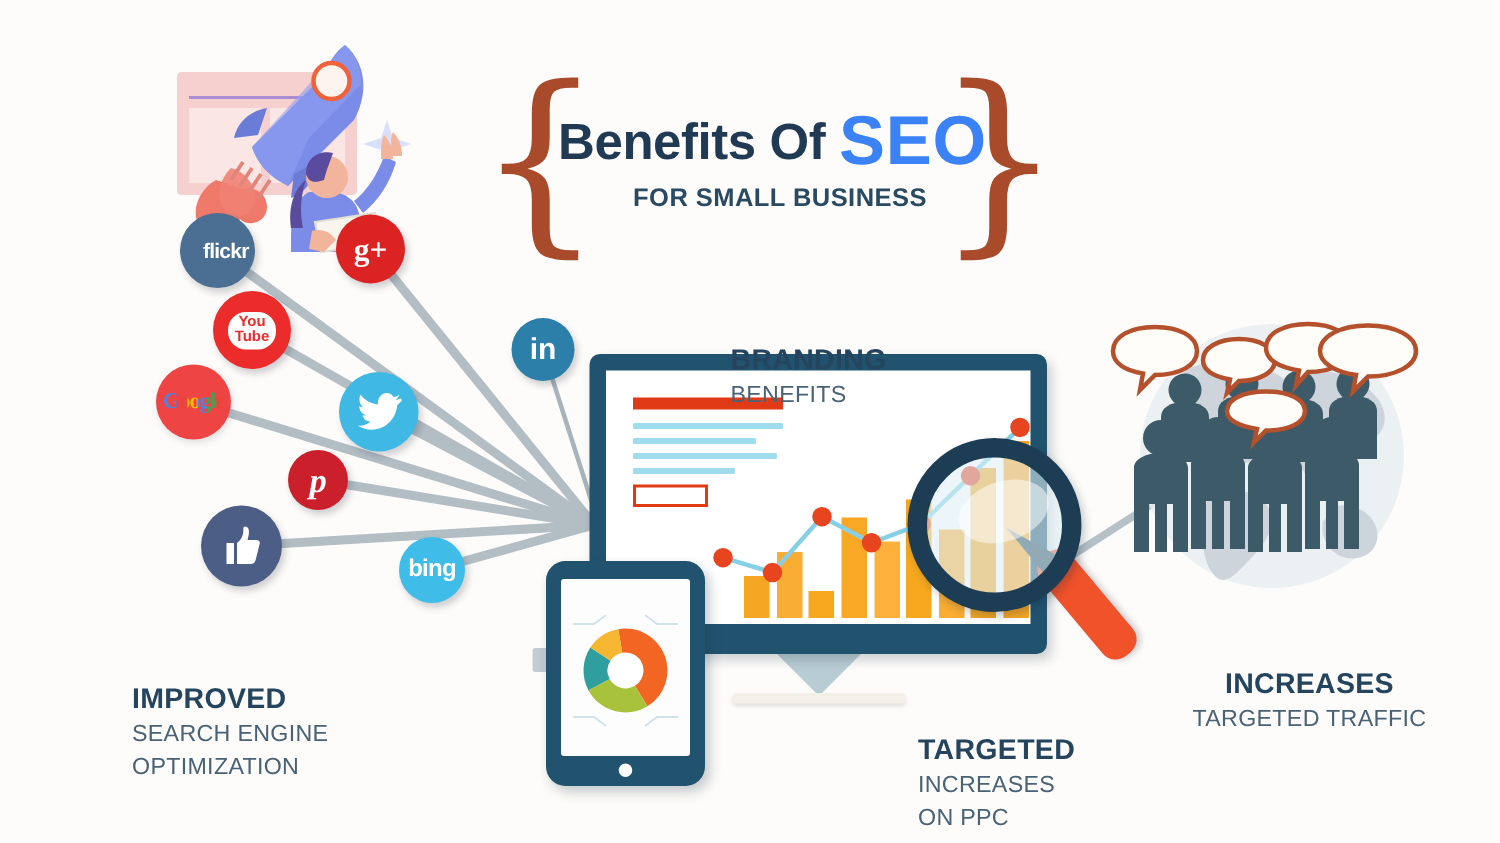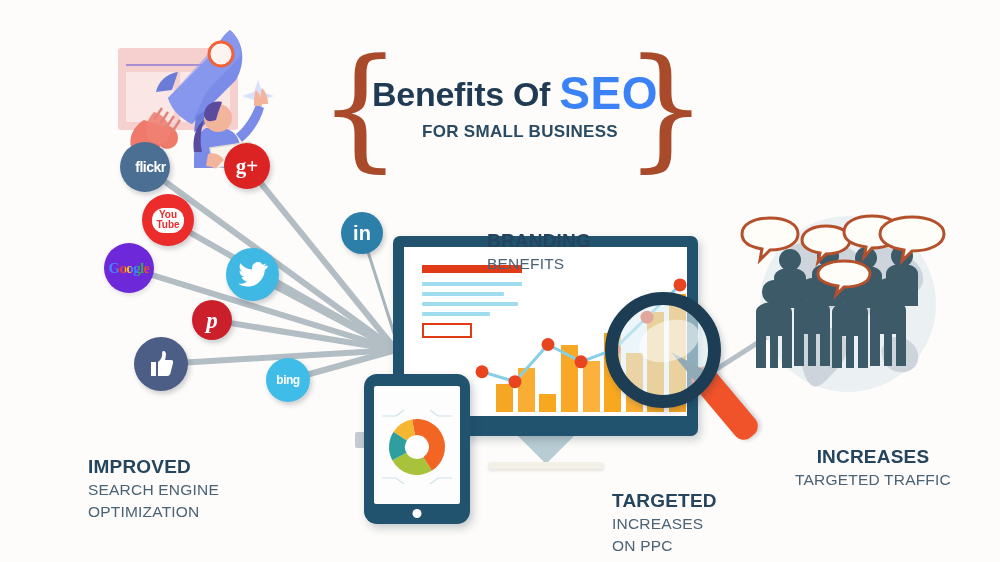--- a/index.html
+++ b/index.html
@@ -278,21 +278,21 @@
 
   <div class="social-icon" style="left:224px; top:143px; width:46px; height:46px; background:#dc2323;">
     <span class="glyph" style="font-size:21px; font-family:'Liberation Serif',serif;">g+</span>
   </div>
 
   <div class="social-icon" style="left:142px; top:194px; width:52px; height:52px; background:#ec2b2b;">
     <span style="background:#fff; color:#ec2b2b; font-size:10px; font-weight:bold; line-height:1.05;
                  padding:2px 4px; border-radius:12px; text-align:center;">You<br>Tube</span>
   </div>
 
-  <div class="social-icon" style="left:104px; top:243px; width:50px; height:50px; background:#6d28d9; box-shadow:1px 2px 5px rgba(60,60,80,.16);">
+  <div class="social-icon" style="left:104px; top:243px; width:50px; height:50px; background:#ef4444; box-shadow:1px 2px 5px rgba(60,60,80,.16);">
     <span class="glyph" style="font-size:15px; letter-spacing:-0.7px; font-family:'Liberation Serif',serif;
                  background:linear-gradient(90deg,#4285f4 0 22%,#ea4335 22% 40%,#fbbc05 40% 56%,#4285f4 56% 72%,#34a853 72% 88%,#ea4335 88% 100%);
                  -webkit-background-clip:text; background-clip:text; color:transparent;">Google</span>
   </div>
 
   <div class="social-icon" style="left:226px; top:248px; width:53px; height:53px; background:#3fb8e4;">
     <svg width="30" height="26" viewBox="0 0 30 26">
       <path d="M29 3.6c-1.1.5-2.2.8-3.4 1 1.2-.8 2.1-1.9 2.6-3.3-1.1.7-2.4 1.2-3.7 1.5C23.3.7 21.7 0 20 0c-3.3 0-6 2.8-6 6.2 0 .5 0 1 .1 1.4C9.4 7.3 5.2 4.9 2.4 1.2 1.9 2.1 1.6 3.2 1.6 4.4c0 2.1 1 4 2.6 5.1-1 0-1.9-.3-2.7-.8 0 3 2 5.5 4.7 6.1-.5.1-1 .2-1.5.2-.4 0-.7 0-1.1-.1.8 2.5 3 4.3 5.6 4.3-2 1.6-4.6 2.6-7.4 2.6-.5 0-1 0-1.5-.1 2.7 1.8 5.9 2.8 9.3 2.8 11.2 0 17.3-9.5 17.3-17.8V8c1.2-.9 2.2-2 3.1-3.2" fill="#ffffff"></path>
     </svg>
   </div>
@@ -306,21 +306,21 @@
   </div>
 
   <div class="social-icon" style="left:134px; top:337px; width:54px; height:54px; background:#4c5e85;">
     <svg width="30" height="30" viewBox="0 0 30 30">
       <path d="M10 13 L10 27 L5 27 L5 13 Z" fill="#ffffff"></path>
       <path d="M12 13 C12 13 15 11 16 7 C16.6 4.5 15.5 2 17.5 2 C20 2 20.5 5 19.5 9 L19 11 L25 11 C27 11 27.6 12.6 27 14 L24.5 24 C24 26 23 27 21 27 L12 27 Z" fill="#ffffff"></path>
     </svg>
   </div>
 
   <div class="social-icon" style="left:266px; top:358px; width:44px; height:44px; background:#3fbce8;">
-    <span class="glyph" style="font-size:12px; letter-spacing:-0.5px;">bing</span>
+    <span class="glyph" style="font-size:16px; letter-spacing:-0.5px;">bing</span>
   </div>
 
   <div id="title-block">
     <span class="brace left">{</span>
     <span class="brace right">}</span>
     <div id="title-main"><span>Benefits Of </span><span class="seo">SEO</span></div>
     <div id="title-sub">FOR SMALL BUSINESS</div>
   </div>
 
   <div id="monitor">

